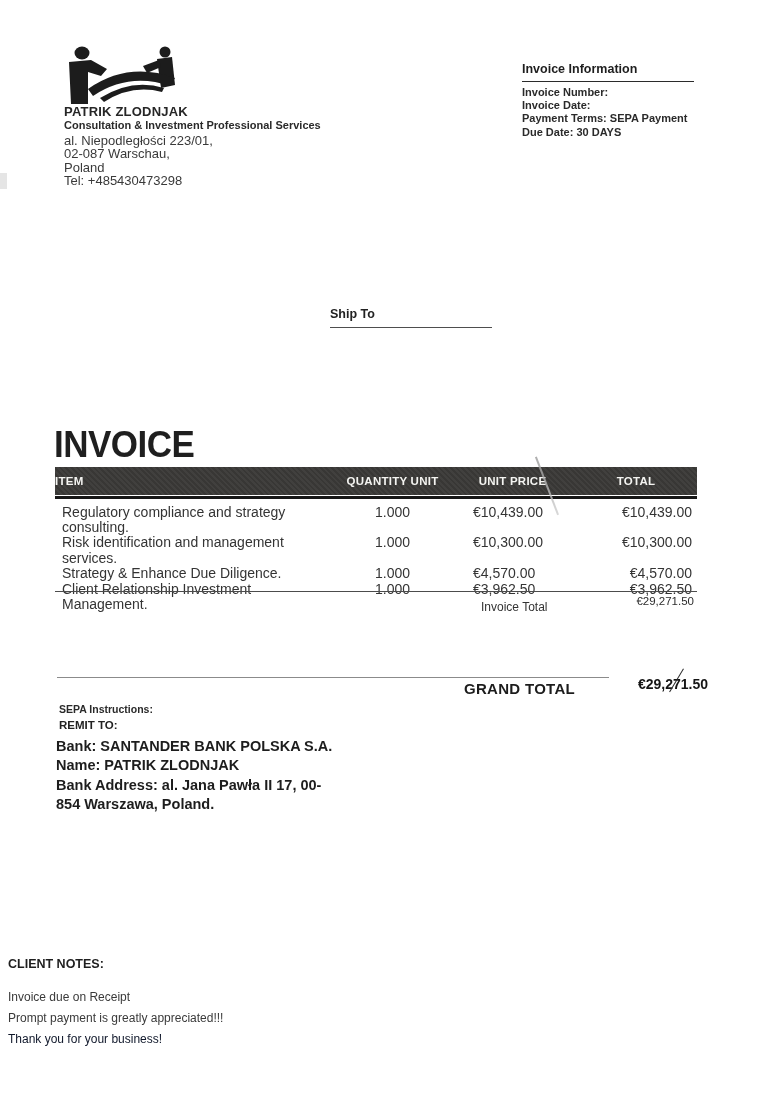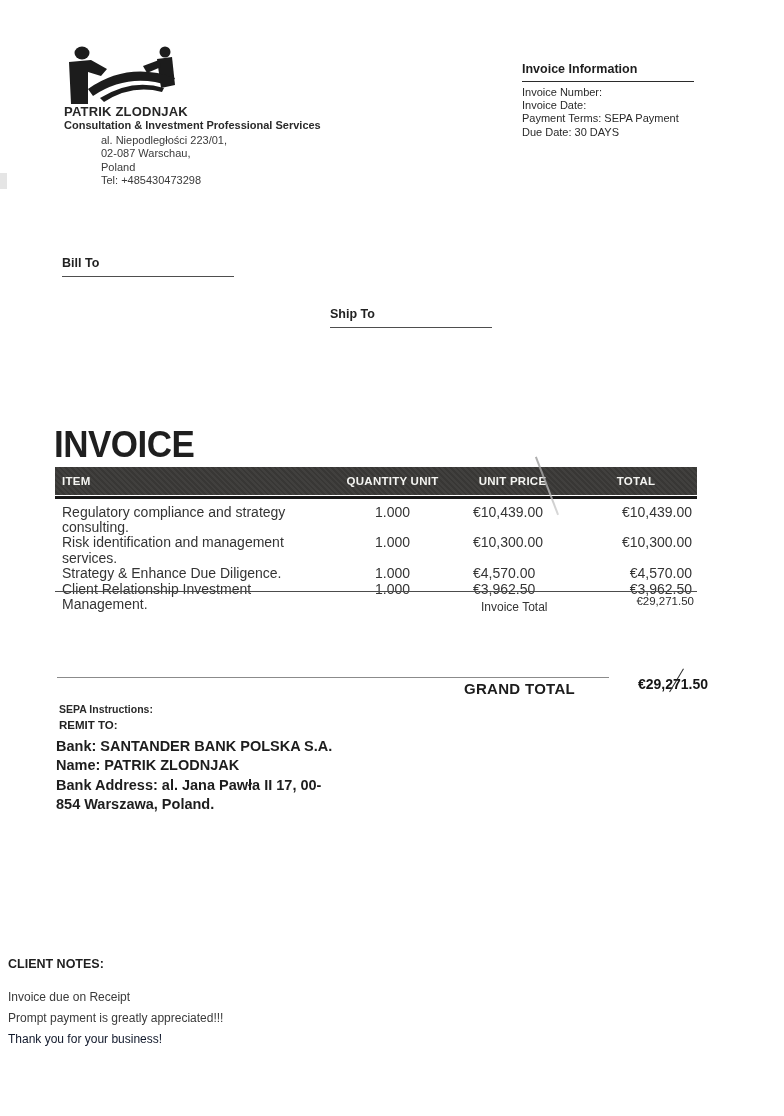--- a/index.html
+++ b/index.html
@@ -12,46 +12,46 @@
     font-family:"Liberation Sans", sans-serif;
     color:#2e2e2e;
     overflow:hidden;
   }
   .abs { position:absolute; }
 
   
   .logo { left:60px; top:45px; width:126px; height:60px; }
   .company-name { left:64px; top:104px; font-size:13px; font-weight:bold; color:#262626; letter-spacing:.2px; }
   .company-tagline { left:64px; top:119px; font-size:11px; font-weight:bold; color:#2a2a2a; }
-  .company-addr { left:64px; top:134px; font-size:11px; line-height:13.3px; color:#3a3a3a;margin-left:37px; }
+  .company-addr { left:64px; top:134px; font-size:13px; line-height:13.3px; color:#3a3a3a; }
 
   
   .inv-info { left:522px; top:62px; width:172px; }
   .inv-info-title { font-size:12.5px; font-weight:bold; color:#1e1e1e; padding-bottom:5px; border-bottom:1.5px solid #2b2b2b; }
-  .inv-info-lines { margin-top:4px; font-size:11px; font-weight:normal; line-height:13.2px; color:#2a2a2a; }
+  .inv-info-lines { margin-top:4px; font-size:11px; font-weight:bold; line-height:13.2px; color:#2a2a2a; }
 
   
   .bill-to { left:62px; top:256px; width:172px; }
   .ship-to { left:330px; top:259px; width:162px;margin-top:48px; }
   .party-label { font-size:12.5px; font-weight:bold; color:#222; }
   .party-rule { margin-top:6px; height:0; border-top:1.2px solid #4e4e4e; }
 
   
   .invoice-title { left:54px; top:424px; font-size:35px; font-weight:bold; letter-spacing:-.5px; color:#1f1f1f; transform:scaleY(1.04); transform-origin:left top; }
 
   
   .items-table { left:55px; top:467px; width:642px; }
   .thead {
     display:grid; grid-template-columns:280px 115px 125px 1fr;
     align-items:center; height:28px;
     background:#3b3a38;
     background-image:repeating-linear-gradient(45deg, rgba(255,255,255,.03) 0 2px, rgba(0,0,0,.06) 2px 4px);
     color:#f4f4f1; font-size:11.5px; font-weight:bold; letter-spacing:.25px;
   }
-  .th-item { padding-left:7px; text-align:left; }
+  .th-item { padding-left:0; text-align:left; }
   .th-qty { text-align:center; }
   .th-price { text-align:center; }
   .th-total { text-align:center; }
   .header-rule { height:2.6px; background:#171717; margin-top:1px; }
   .tbody { padding-top:6px; }
   .trow {
     display:grid; grid-template-columns:280px 115px 125px 1fr;
     font-size:14px; color:#343434; line-height:15.4px;
   }
   .td-item { padding-left:7px; }
@@ -115,24 +115,20 @@
   <div class="abs inv-info">
     <div class="inv-info-title">Invoice Information</div>
     <div class="inv-info-lines">
       <div>Invoice Number:</div>
       <div>Invoice Date:</div>
       <div>Payment Terms: SEPA Payment</div>
       <div>Due Date: 30 DAYS</div>
     </div>
   </div>
 
-  <div class="abs bill-to">
-    <div class="party-label">Bill To</div>
-    <div class="party-rule"></div>
-  </div>
   <div class="abs ship-to">
     <div class="party-label">Ship To</div>
     <div class="party-rule"></div>
   </div>
 
   <div class="abs invoice-title">INVOICE</div>
 
   <div class="abs items-table">
     <div class="thead">
       <div class="th-item">ITEM</div>

